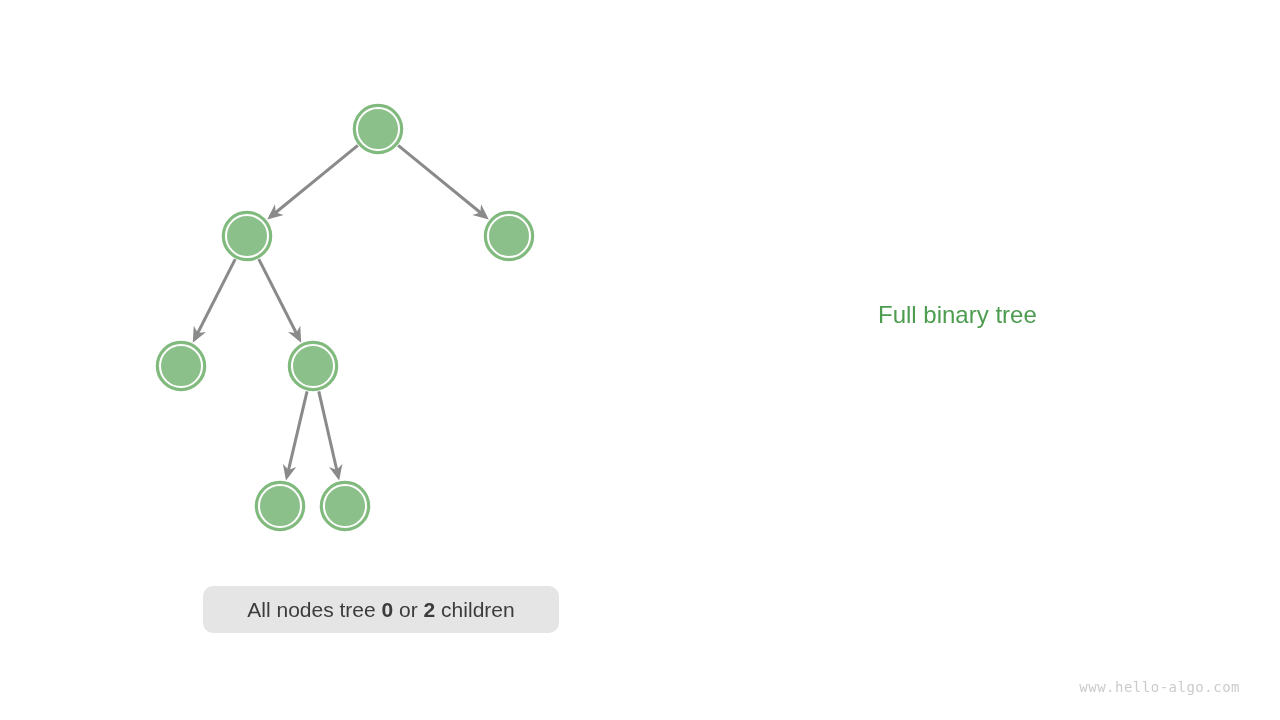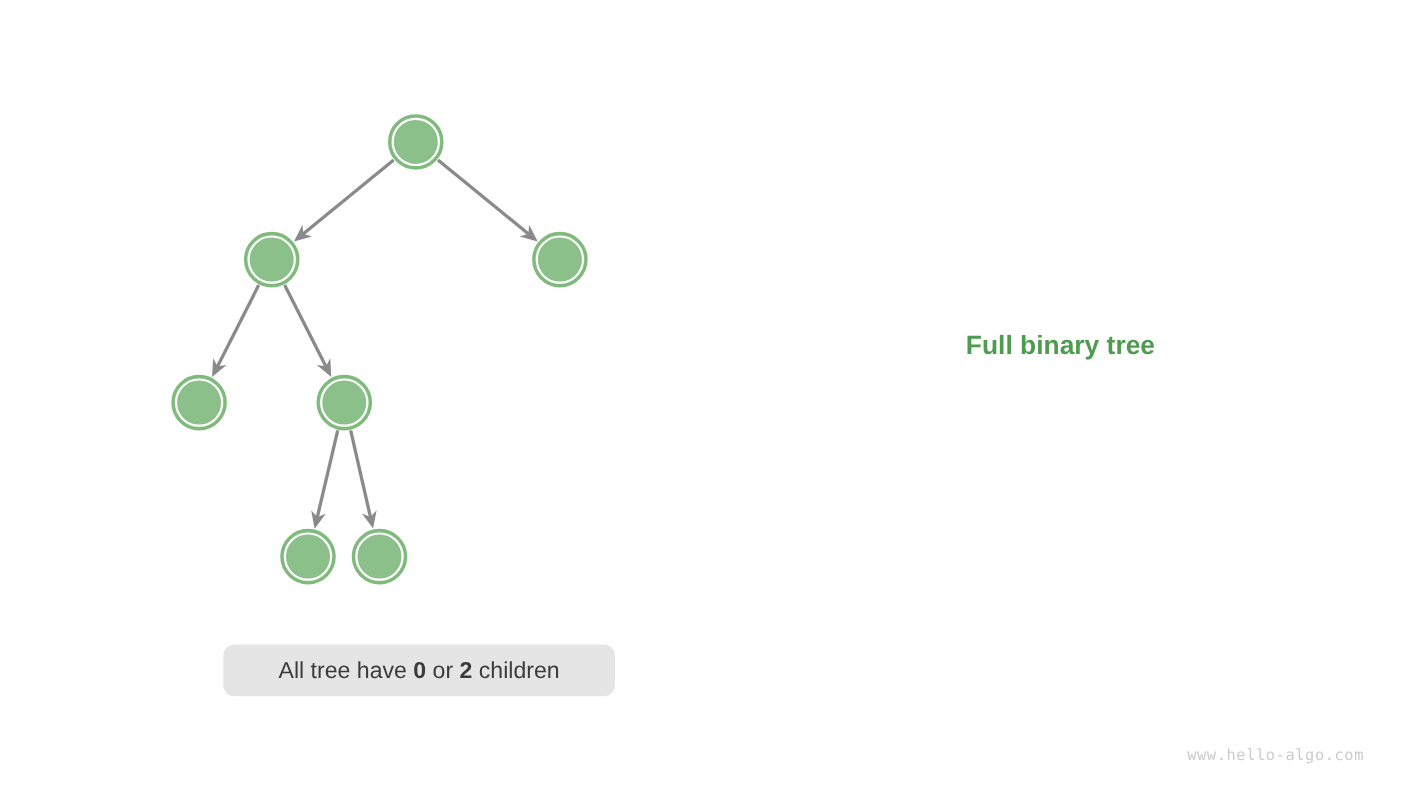--- a/index.html
+++ b/index.html
@@ -21,21 +21,21 @@
     top: 0;
     width: 1280px;
     height: 720px;
   }
   .figure-title {
     position: absolute;
     left: 878px;
     top: 301px;
     width: 200px;
     font-size: 24px;
-    font-weight: 700;
+    font-weight: 400;
     color: #4D9C50;
     letter-spacing: 0px;
     white-space: nowrap;
   }
   .caption-box {
     position: absolute;
     left: 203px;
     top: 586px;
     width: 356px;
     height: 47px;
@@ -107,18 +107,18 @@
       </g>
       <g>
         <circle cx="345" cy="506" r="24" fill="#8CC08A" stroke="#7FB97C" stroke-width="2.5"></circle>
         <circle cx="345" cy="506" r="21" fill="none" stroke="#FFFFFF" stroke-width="2"></circle>
       </g>
     </svg>
 
   <div class="figure-title" style="color: rgb(77, 156, 80);">Full binary tree</div>
 
   <div class="caption-box" style="background: rgb(229, 229, 229);">
-    <span class="caption-text" style="color: rgb(60, 60, 60);"><span>All tree have </span><span class="b">0</span><span> or </span><span class="b">2</span><span> children</span></span>
+    <span class="caption-text" style="color: rgb(60, 60, 60);"><span>All nodes tree </span><span class="b">0</span><span> or </span><span class="b">2</span><span> children</span></span>
   </div>
 
   <div class="watermark">www.hello-algo.com</div>
 
 </div>
 
 </body></html>

